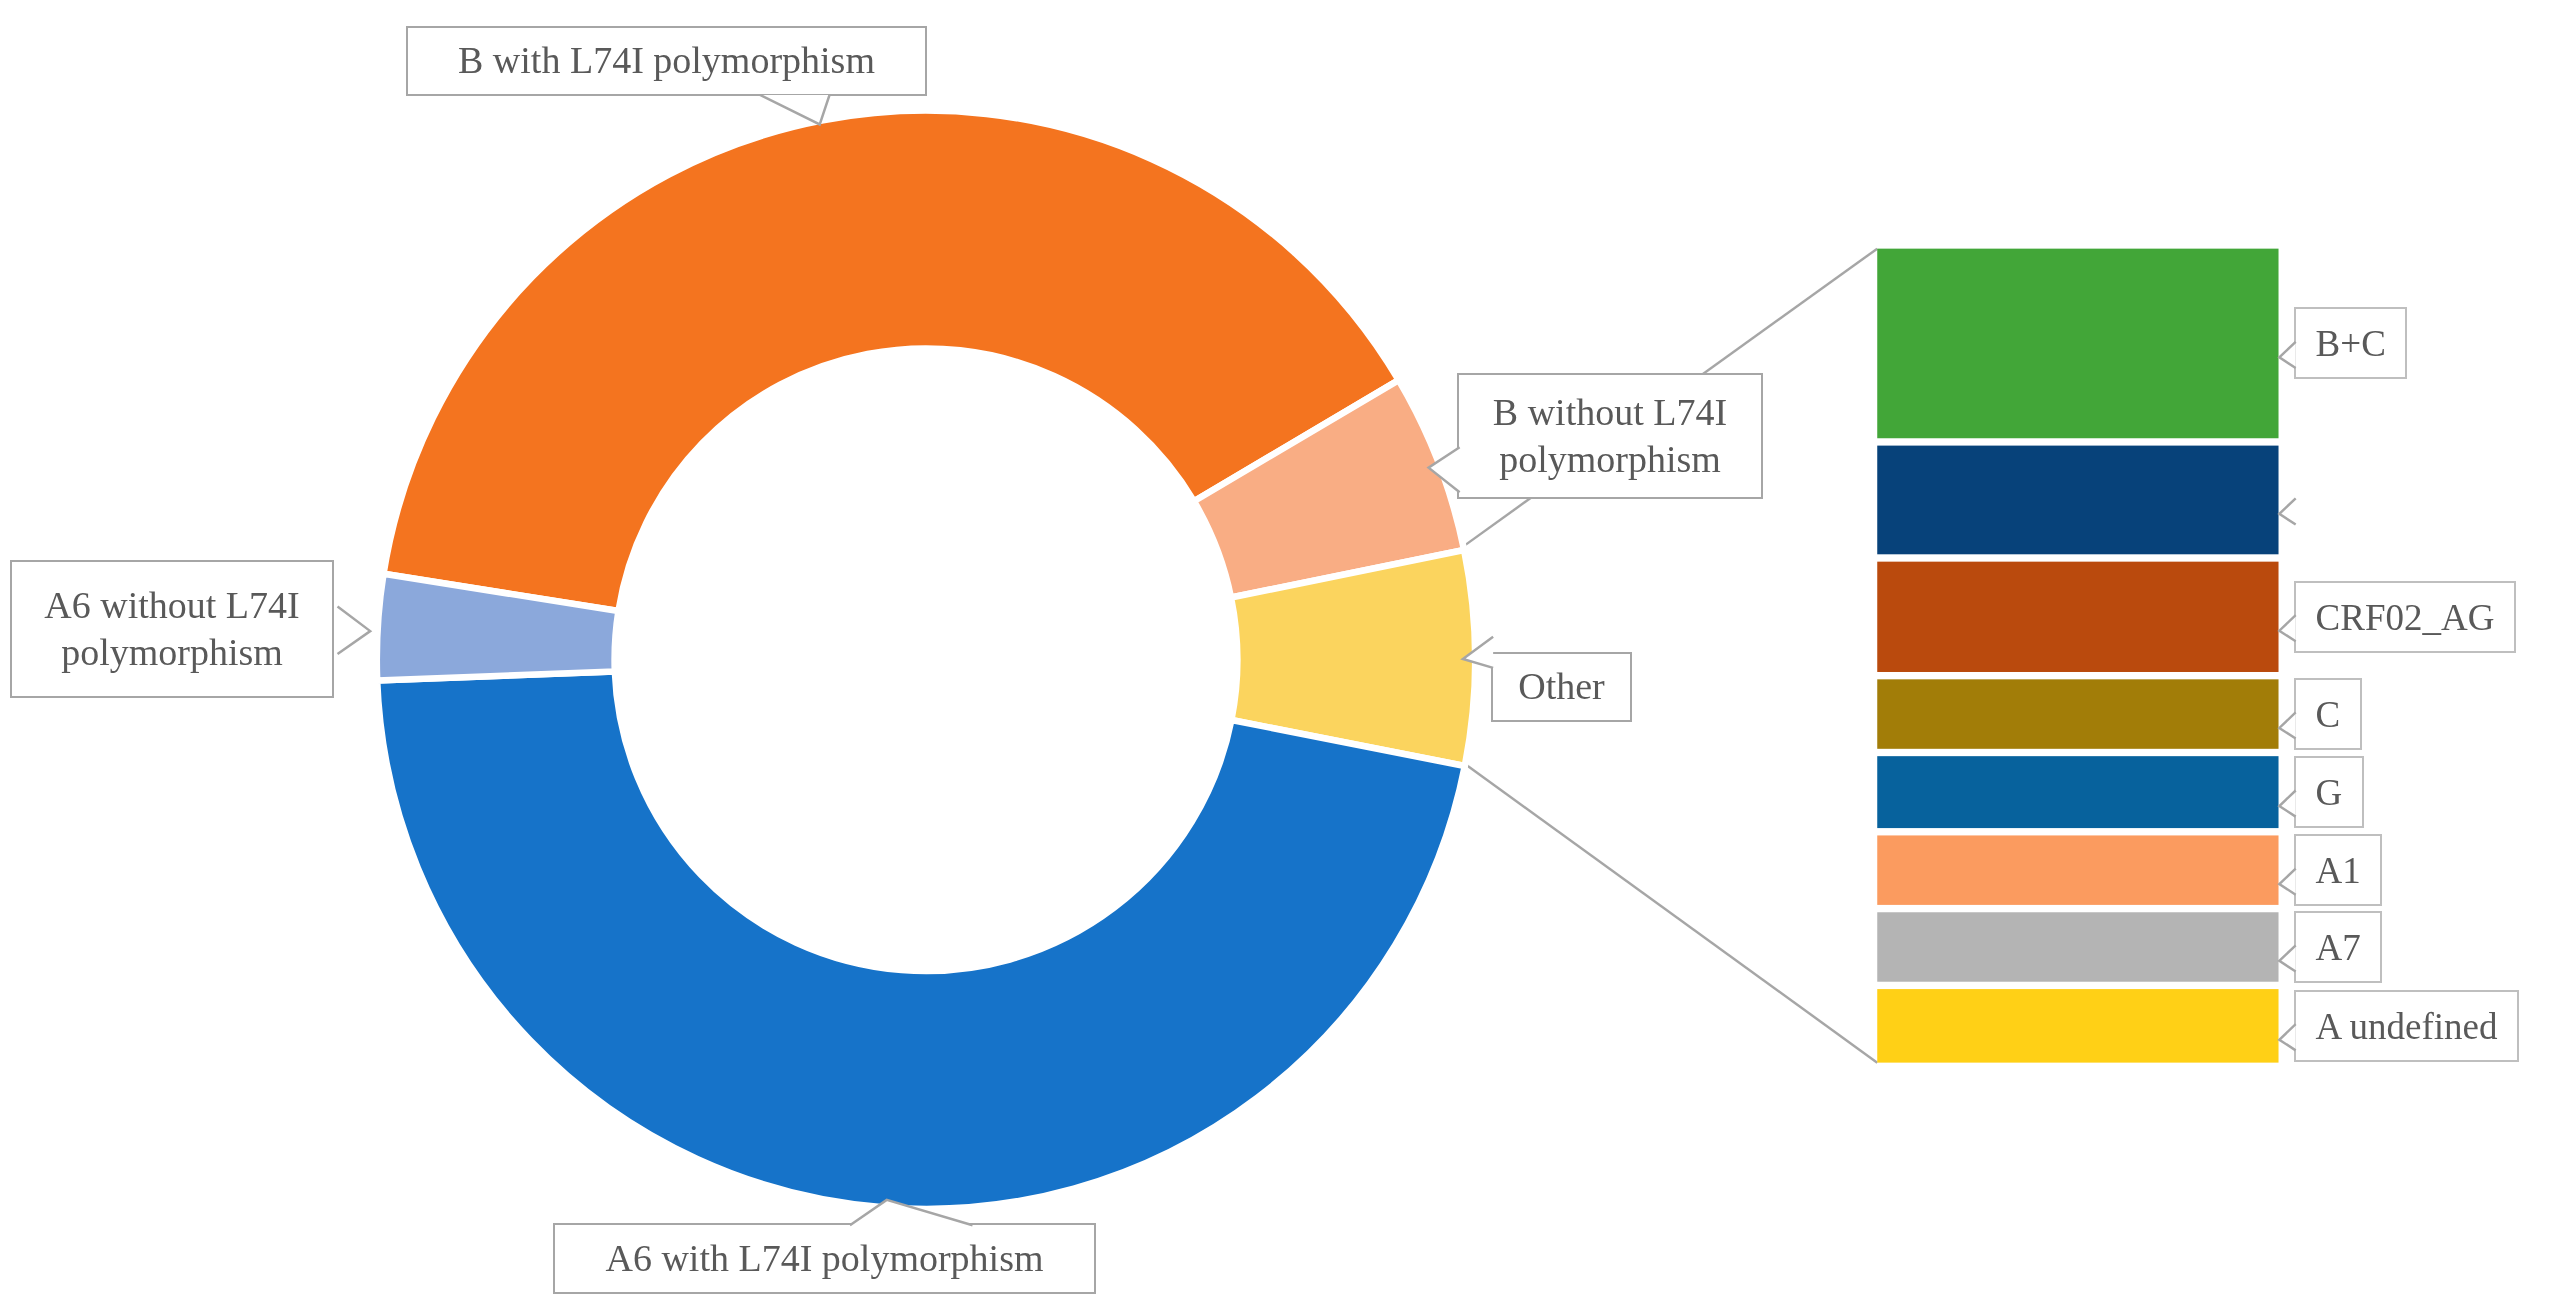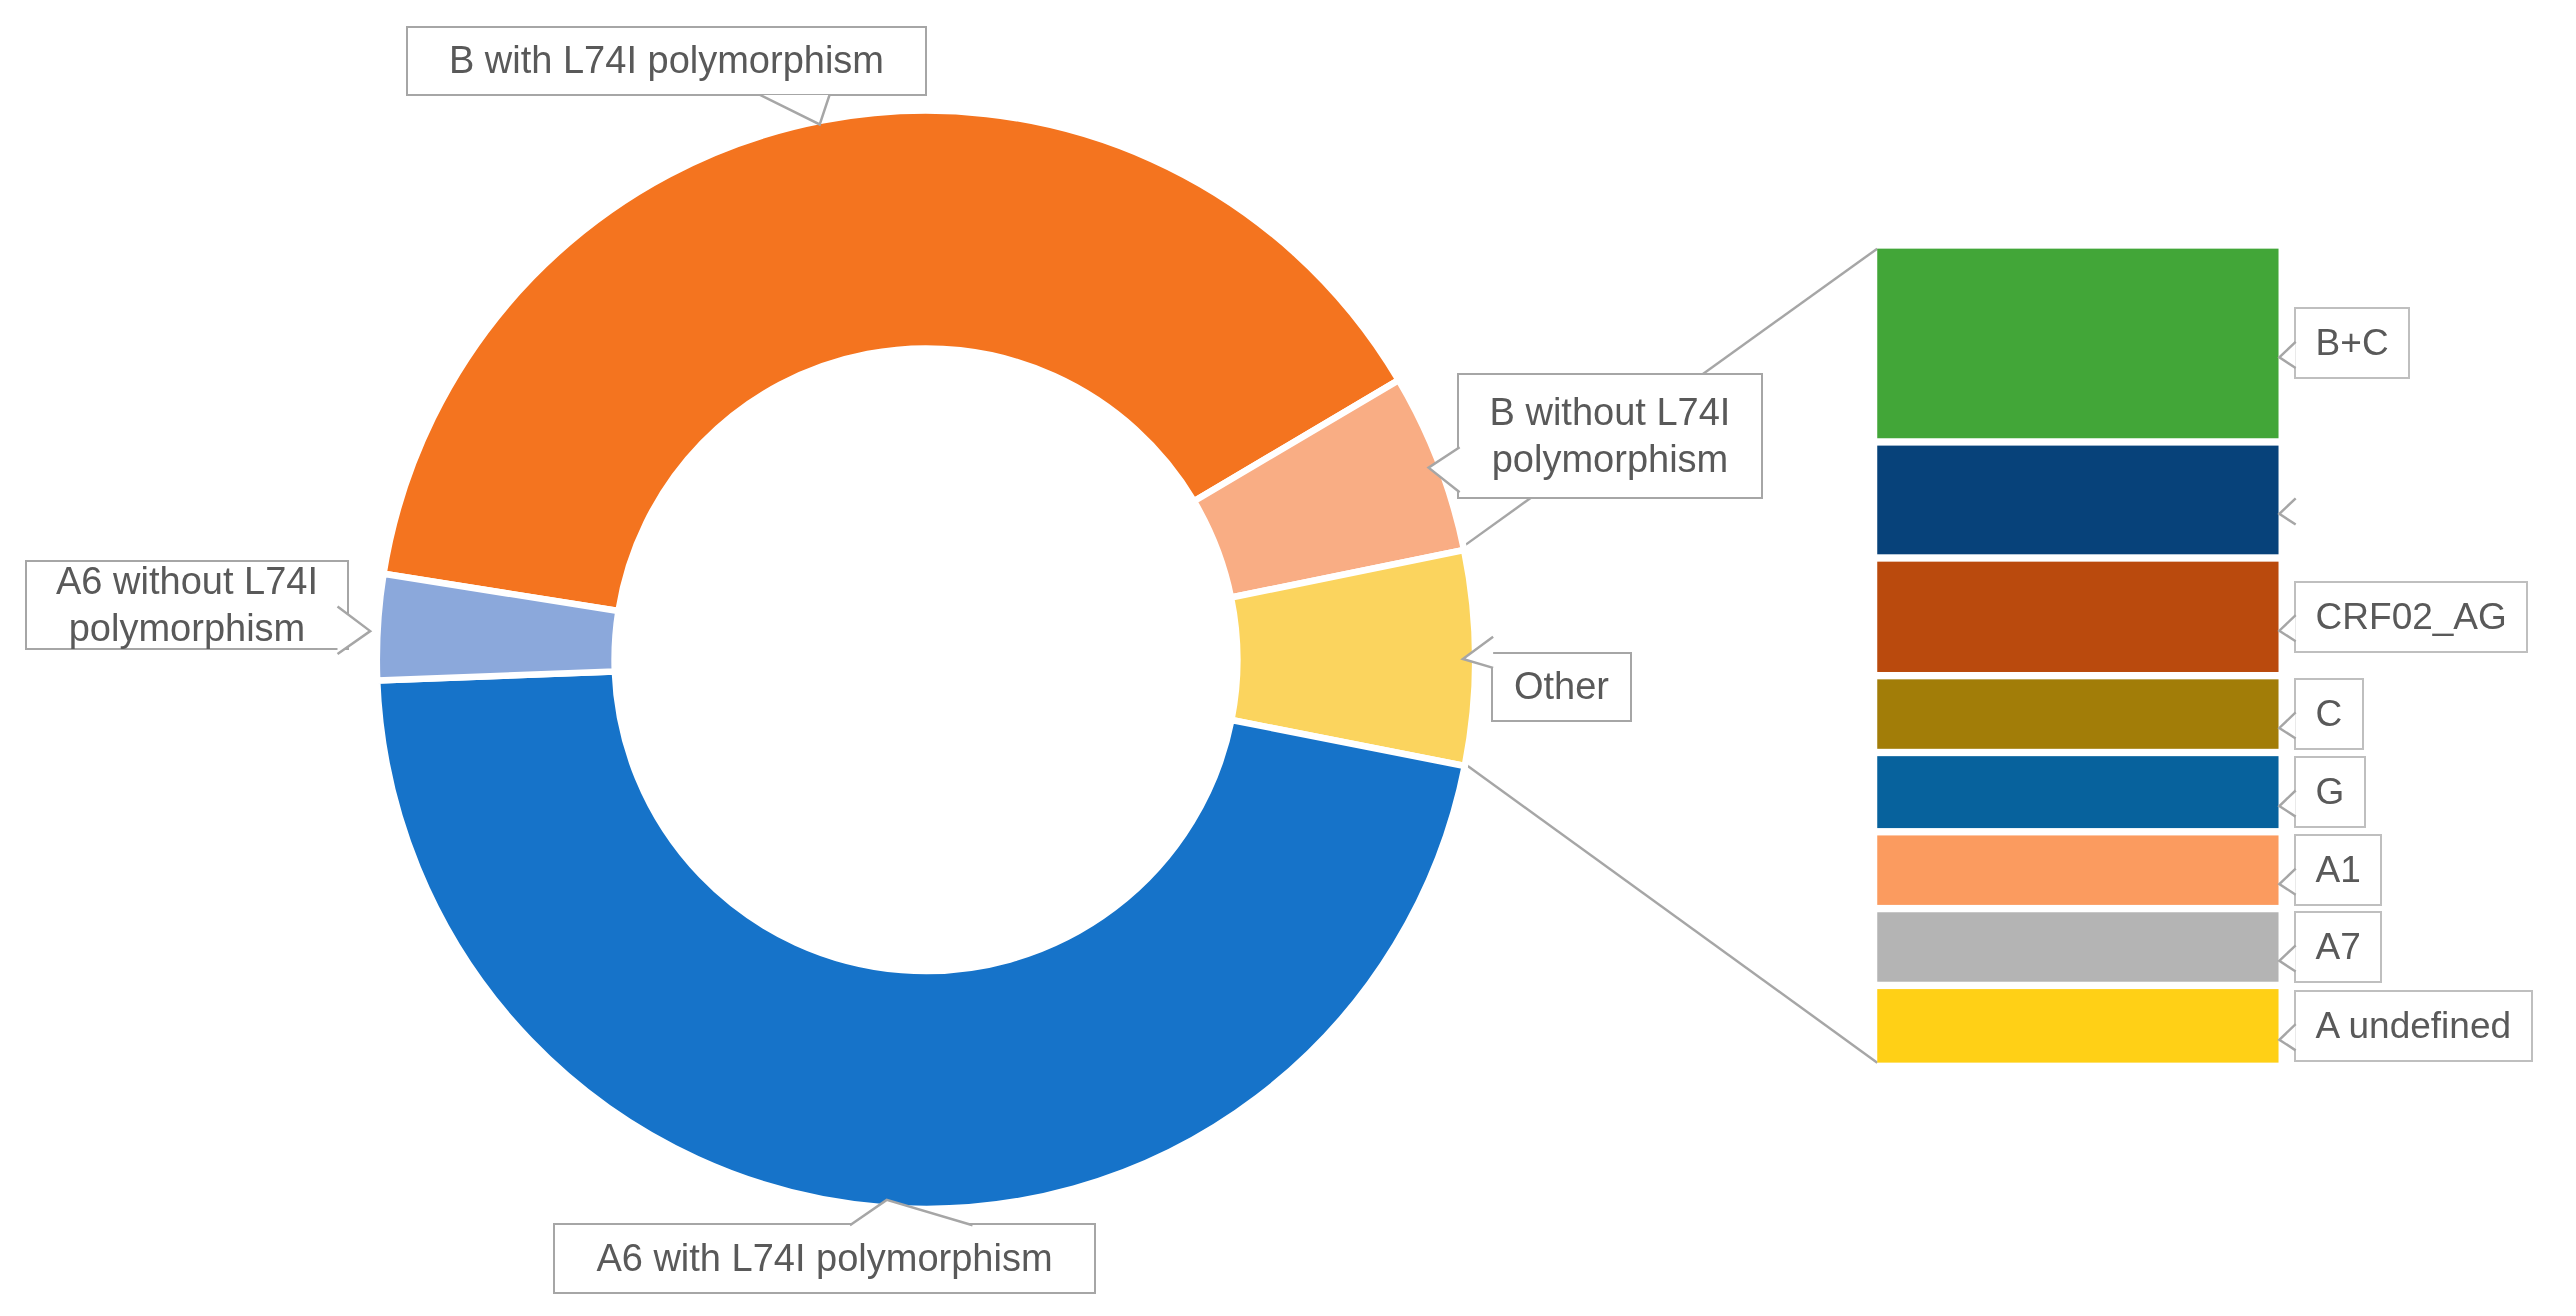--- a/index.html
+++ b/index.html
@@ -1,17 +1,17 @@
 <!DOCTYPE html>
 <html style="font-size:13px"><head>
 <meta charset="utf-8">
 <style>
   html,body{margin:0;padding:0;background:#fff;}
   #canvas{position:relative;width:2576px;height:1317px;background:#fff;overflow:hidden;
-          font-family:Liberation Sans, sans-serif;}
+          font-family:Liberation Serif, serif;}
   #chart-svg,#overlay-svg{position:absolute;left:0;top:0;}
   #overlay-svg{pointer-events:none;}
   .callout{position:absolute;background:#fff;border:2.5px solid #A6A6A6;box-sizing:border-box;
            display:flex;align-items:center;justify-content:center;text-align:center;
            color:#595959;font-size:38px;line-height:1.24;z-index:2;}
   .legend-callout{position:absolute;background:#fff;border:2.5px solid #BFBFBF;box-sizing:border-box;
            display:flex;align-items:center;justify-content:center;white-space:nowrap;
            color:#595959;font-size:37px;padding:0 19.6px;height:72px;z-index:2;}
 </style>
 </head>
@@ -40,21 +40,21 @@
     </div>
     <div class="callout" style="left: 1457px; top: 373px; width: 306px; height: 126px;">
       <span>B without L74I polymorphism</span>
     </div>
     <div class="callout" style="left: 1491px; top: 620px; width: 141px; height: 70px; margin-top: 32px;">
       <span>Other</span>
     </div>
     <div class="callout" style="left: 553px; top: 1223px; width: 543px; height: 71px;">
       <span>A6 with L74I polymorphism</span>
     </div>
-    <div class="callout" style="left: 25px; top: 560px; width: 324px; height: 90px;">
+    <div class="callout" style="left: 10px; top: 560px; width: 324px; height: 138px;">
       <span>A6 without L74I polymorphism</span>
     </div>
     <div class="legend-callout" style="left: 2294px; top: 307px;">
       <span>B+C</span>
     </div>
     <div class="legend-callout" style="left: 2294px; top: 581px;">
       <span>CRF02_AG</span>
     </div>
     <div class="legend-callout" style="left: 2294px; top: 678px;">
       <span>C</span>

